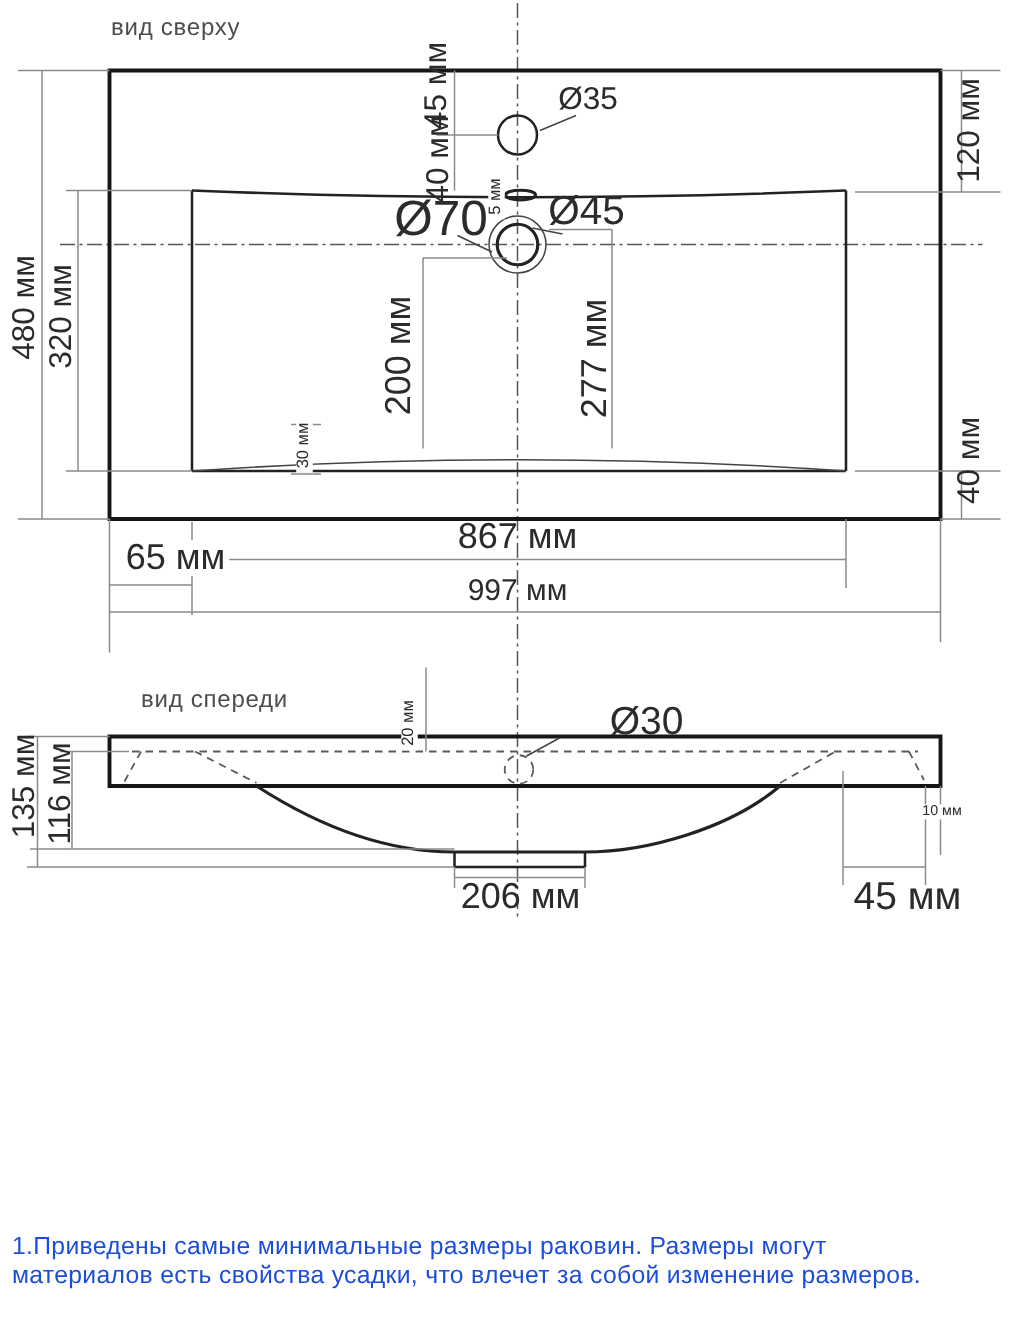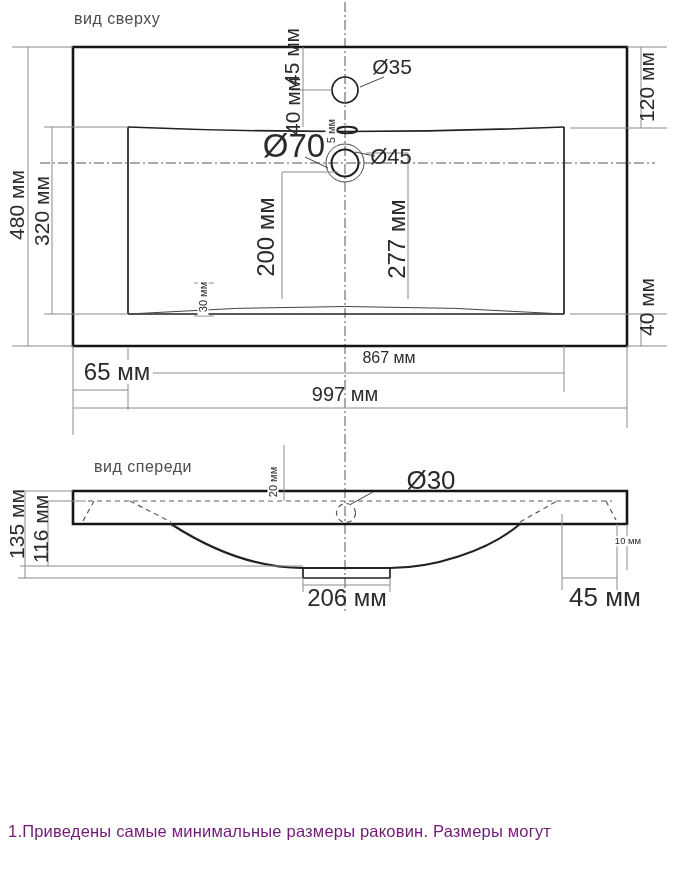--- a/index.html
+++ b/index.html
@@ -13,21 +13,21 @@
     transform:translate(-50%,-50%); line-height:1;
     font-family:"Liberation Sans", sans-serif;
   }
   .rot { transform:translate(-50%,-50%) rotate(-90deg); }
   .bgw { background:#ffffff; padding:0 3px; }
   .vtitle {
     position:absolute; color:#4d4d4d; font-size:16px; letter-spacing:0.5px;
     font-family:"Liberation Sans", sans-serif;
   }
   #note {
-    position:absolute; left:8px; top:822px; color:#701a75;
+    position:absolute; left:8px; top:822px; color:#1d4ed8;
     font-size:16.5px; line-height:1.17; letter-spacing:0.2px;
   }
   .s-bold   { stroke:#161616; stroke-width:2.6; fill:none; }
   .s-med    { stroke:#222222; stroke-width:1.7; fill:none; }
   .s-med2   { stroke:#222222; stroke-width:2.1; fill:none; }
   .s-thin   { stroke:#8a8a8a; stroke-width:1;   fill:none; }
   .s-thindk { stroke:#444444; stroke-width:1;   fill:none; }
   .s-dash   { stroke:#5a5a5a; stroke-width:1.2; fill:none; stroke-dasharray:5 4; }
   .s-cl     { stroke:#555555; stroke-width:1;   fill:none; stroke-dasharray:10 3 2 3; }
 </style>
@@ -123,37 +123,38 @@
   </svg>
 
   <div class="vtitle" style="left:74px; top:10px;">вид сверху</div>
   <div class="vtitle" style="left:74px; top:458px;margin-left:20px;">вид спереди</div>
 
   <div class="lbl rot" style="left:291px; top:57px;  font-size:21px;">45 мм</div>
   <div class="lbl rot" style="left:292px; top:106px; font-size:21px;">40 мм</div>
   <div class="lbl" style="left:392px; top:66px;  font-size:21px;">Ø35</div>
   <div class="lbl rot bgw" style="left:331px; top:131px; font-size:11px;">5 мм</div>
   <div class="lbl" style="left:294px; top:145px; font-size:33px;">Ø70</div>
-  <div class="lbl" style="left:391px; top:157px; font-size:22px;">Ø45</div>
+  <div class="lbl" style="left:391px; top:141px; font-size:27px;">Ø45</div>
   <div class="lbl rot" style="left:16px;  top:205px; font-size:21px;">480 мм</div>
   <div class="lbl rot" style="left:41px;  top:211px; font-size:21px;">320 мм</div>
   <div class="lbl rot" style="left:266px; top:237px; font-size:24px;">200 мм</div>
   <div class="lbl rot" style="left:397px; top:239px; font-size:24px;">277 мм</div>
   <div class="lbl rot bgw" style="left:203px; top:297px; font-size:11px;">30 мм</div>
   <div class="lbl rot" style="left:646px; top:87px;  font-size:21px;">120 мм</div>
   <div class="lbl rot" style="left:646px; top:307px; font-size:21px;">40 мм</div>
-  <div class="lbl" style="left:345px; top:358px; font-size:16px;margin-left:44px;">867 мм</div>
+  <div class="lbl" style="left:345px; top:358px; font-size:24px;">867 мм</div>
   <div class="lbl bgw" style="left:117px; top:372px; font-size:24px;text-align:center;">65 мм</div>
   <div class="lbl" style="left:345px; top:394px; font-size:20px;">997 мм</div>
 
   <div class="lbl rot bgw" style="left:273px; top:482px; font-size:11px;">20 мм</div>
   <div class="lbl" style="left:383px; top:480px; font-size:26px;margin-left:48px;">Ø30</div>
   <div class="lbl rot" style="left:16px;  top:524px; font-size:21px;">135 мм</div>
   <div class="lbl rot" style="left:40px;  top:529px; font-size:21px;">116 мм</div>
   <div class="lbl bgw" style="left:628px; top:541px; font-size:9.5px;">10 мм</div>
   <div class="lbl" style="left:347px; top:598px; font-size:24px;">206 мм</div>
   <div class="lbl" style="left:605px; top:597px; font-size:26px;">45 мм</div>
 
   <div id="note">
     <div>1.Приведены самые минимальные размеры раковин. Размеры могут</div>
+    <div>материалов есть свойства усадки, что влечет за собой изменение размеров.</div>
   </div>
 
 </div>
 
 </body></html>

